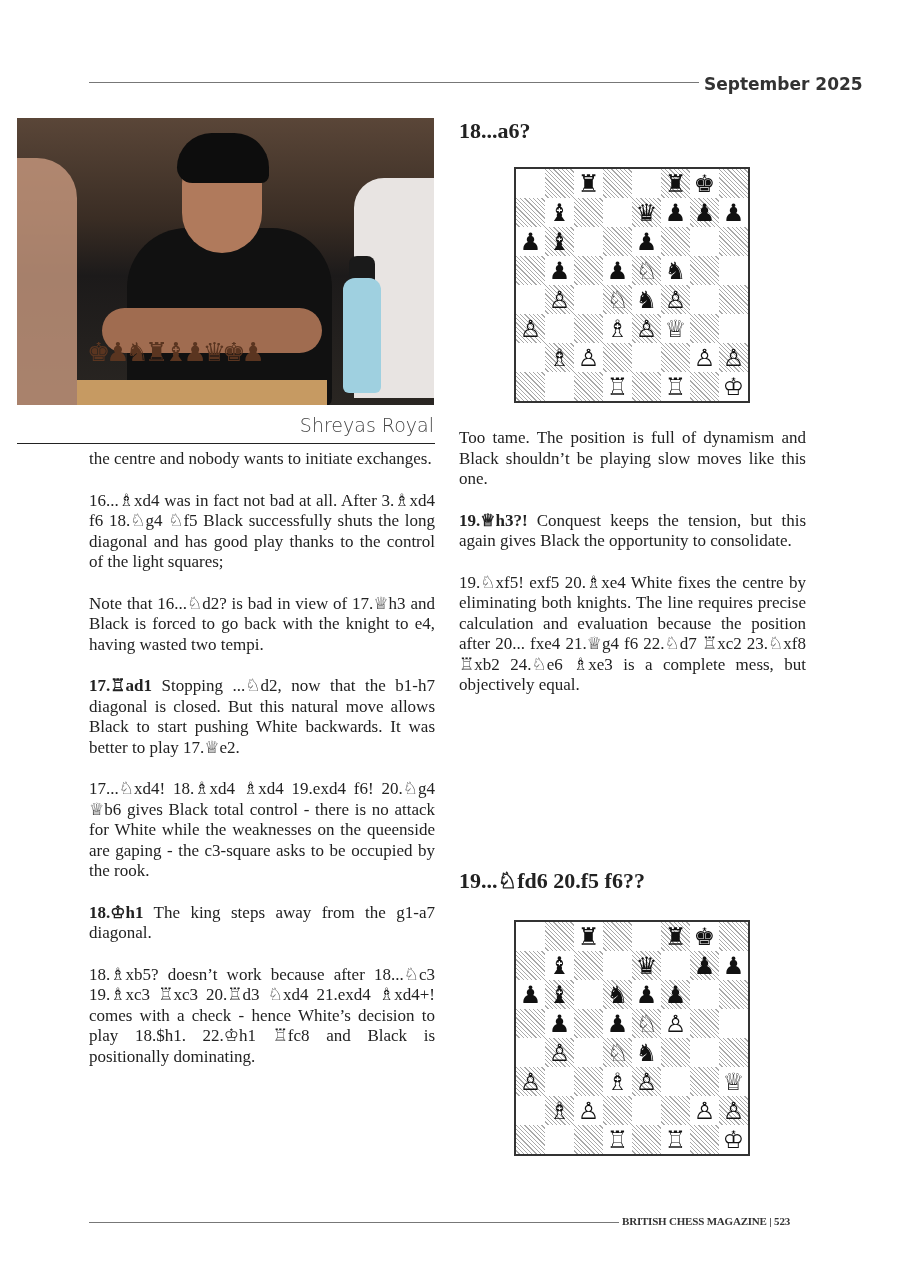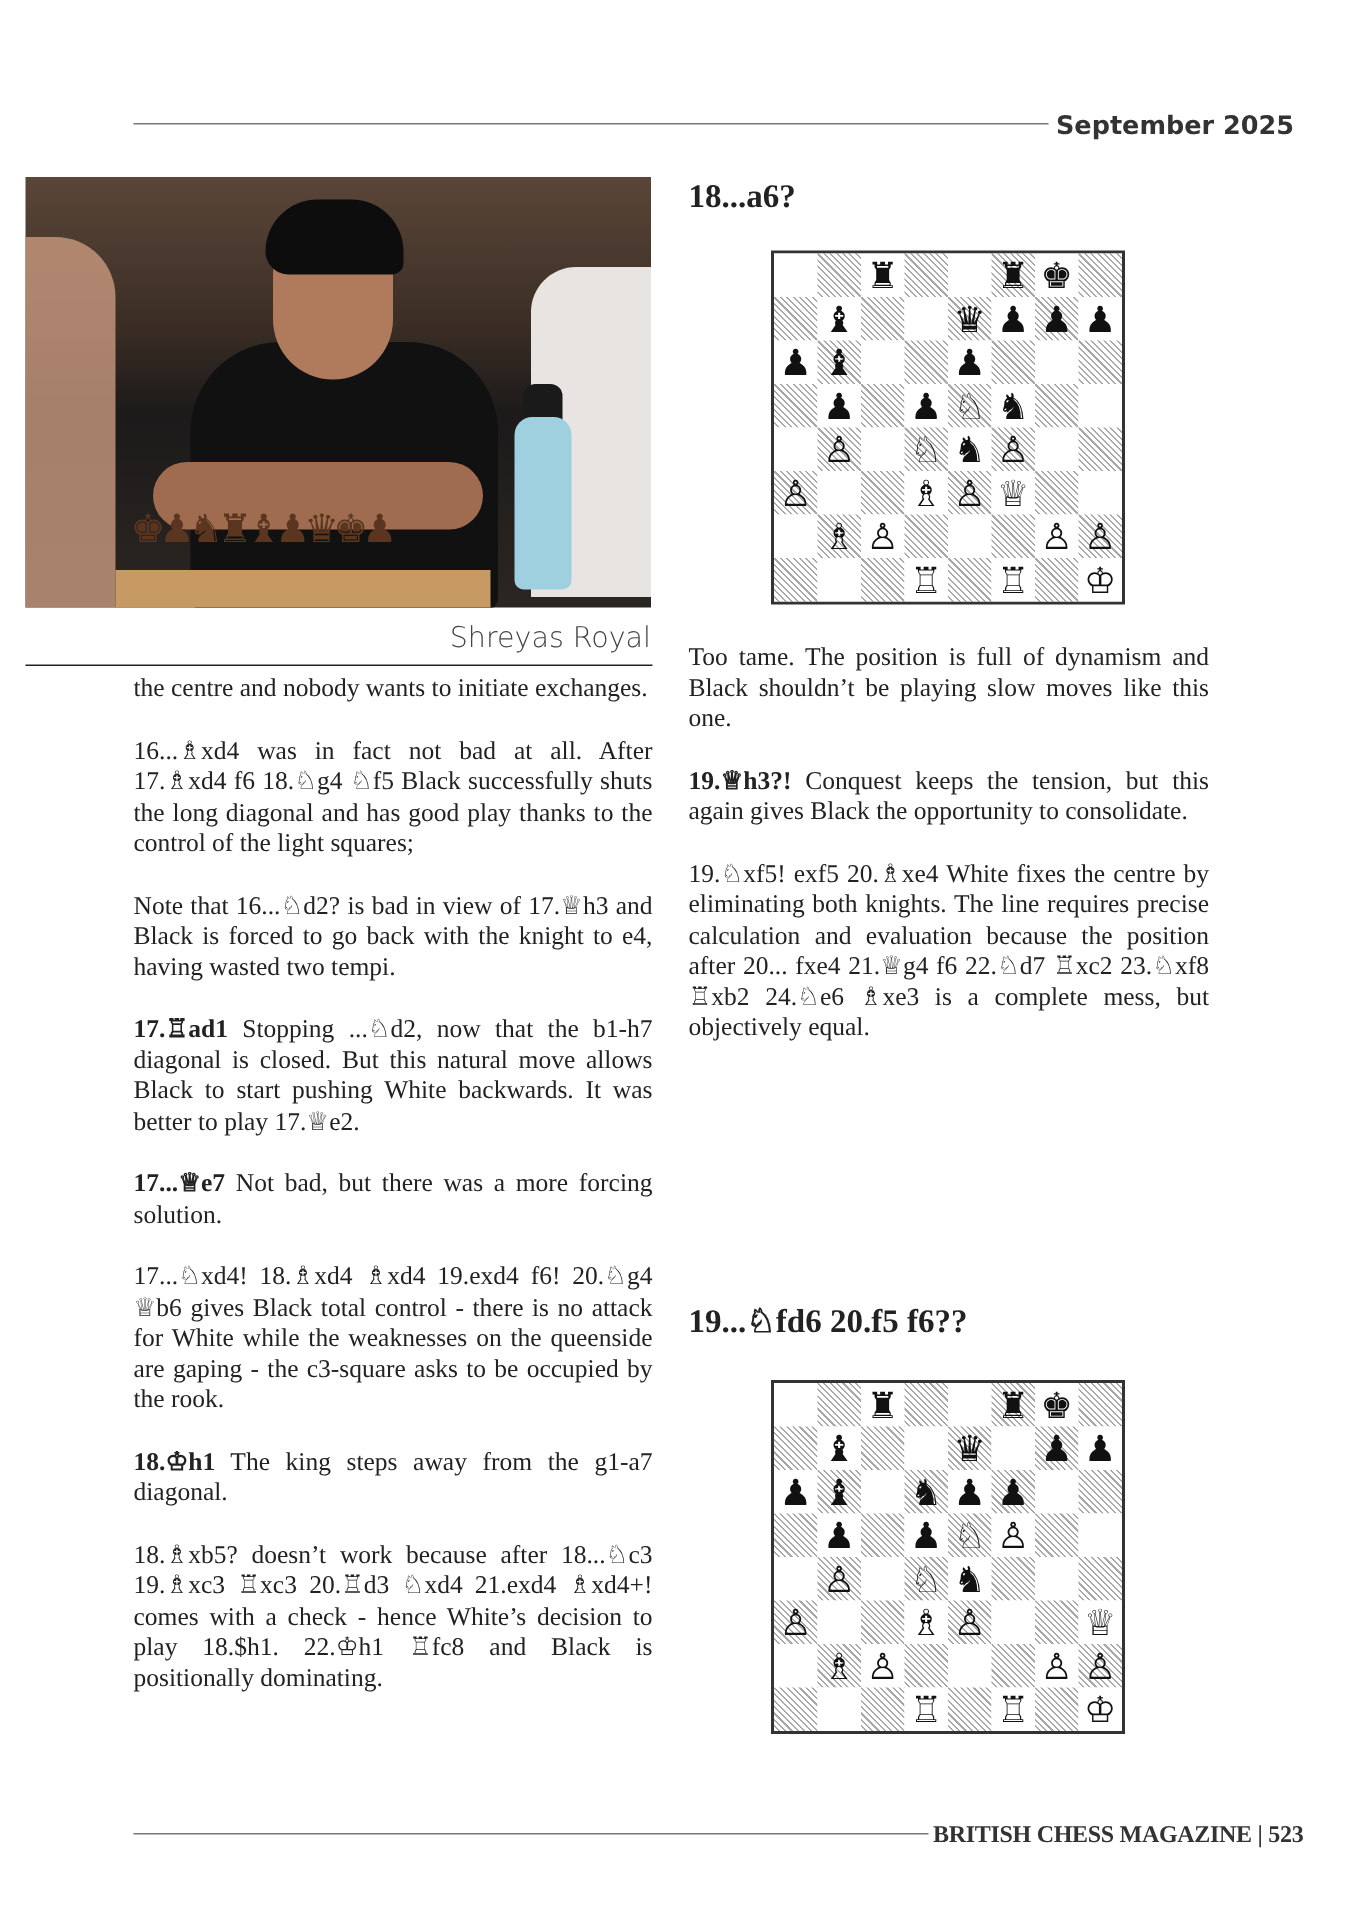--- a/index.html
+++ b/index.html
@@ -1,21 +1,21 @@
 <!DOCTYPE html>
 <html><head>
 <meta charset="utf-8">
 <style>
   html, body { margin: 0; padding: 0; background: #ffffff; }
   body { width: 912px; height: 1280px; position: relative; overflow: hidden;
          font-family: "Liberation Serif", serif; color: #222; }
   .top-rule { position: absolute; left: 89px; top: 82px; width: 610px; height: 0; border-top: 1.5px solid #777; }
   .top-date { position: absolute; left: 704px; top: 74px; font-family: "DejaVu Sans", sans-serif; font-weight: bold; font-size: 17px; color: #333; }
   .bottom-rule { position: absolute; left: 89px; top: 1222px; width: 530px; height: 0; border-top: 1.5px solid #777; }
-  .bottom-footer { position: absolute; left: 622px; top: 1215px; font-family: "Liberation Serif", serif; font-weight: bold; font-size: 16px; color: #333; letter-spacing: -0.2px; }
+  .bottom-footer { position: absolute; left: 622px; top: 1215px; font-family: "Liberation Serif", serif; font-weight: bold; font-size: 11px; color: #333; letter-spacing: -0.2px; }
   .photo { position: absolute; left: 17px; top: 118px; width: 417px; height: 287px; overflow: hidden;
            background: linear-gradient(180deg, #5a4638 0%, #3a2d24 35%, #1c1a1a 55%, #2a2622 100%); }
   .photo .bg-right { position: absolute; right: 0; top: 60px; width: 80px; height: 220px; background: #e8e4e2; border-radius: 30px 0 0 0; }
   .photo .body-shirt { position: absolute; left: 110px; top: 110px; width: 205px; height: 180px; background: #111; border-radius: 60px 60px 10px 10px; }
   .photo .head { position: absolute; left: 165px; top: 30px; width: 80px; height: 105px; background: #b07a5c; border-radius: 40px 40px 45px 45px; }
   .photo .hair { position: absolute; left: 160px; top: 15px; width: 92px; height: 50px; background: #0d0d0d; border-radius: 45px 45px 10px 20px; }
   .photo .arms { position: absolute; left: 85px; top: 190px; width: 220px; height: 45px; background: #a06c50; border-radius: 25px; }
   .photo .bottle { position: absolute; left: 326px; top: 160px; width: 38px; height: 115px; background: #9fd0e0; border-radius: 12px 12px 6px 6px; }
   .photo .bottle-cap { position: absolute; left: 332px; top: 138px; width: 26px; height: 26px; background: #1a1a1a; border-radius: 8px 8px 2px 2px; }
   .photo .board { position: absolute; left: 60px; top: 262px; width: 250px; height: 30px; background: #c69a62; }
@@ -51,24 +51,23 @@
   <div class="bottle-cap"></div>
   <div class="bottle"></div>
   <div class="board"></div>
   <div class="pieces">♚♟♞♜♝♟♛♚♟</div>
 </div>
 <div class="caption">Shreyas Royal</div>
 <div class="caption-rule"></div>
 
 <div class="col col-left">
   <p><span>the centre and nobody wants to initiate exchanges.</span></p>
-  <p><span>16...♗xd4 was in fact not bad at all. After 17.♗xd4 f6 18.♘g4 ♘f5 Black successfully shuts the long diagonal and has good play thanks to the control of the light squares;</span></p>
+  <p><span>16...♗xd4 was in fact not bad at all. After 3.♗xd4 f6 18.♘g4 ♘f5 Black successfully shuts the long diagonal and has good play thanks to the control of the light squares;</span></p>
   <p><span>Note that 16...♘d2? is bad in view of 17.♕h3 and Black is forced to go back with the knight to e4, having wasted two tempi.</span></p>
   <p><span class="b">17.♖ad1</span><span> Stopping ...♘d2, now that the b1-h7 diagonal is closed. But this natural move allows Black to start pushing White backwards. It was better to play 17.♕e2.</span></p>
-  <p><span class="b">17...♕e7</span><span> Not bad, but there was a more forcing solution.</span></p>
   <p><span>17...♘xd4! 18.♗xd4 ♗xd4 19.exd4 f6! 20.♘g4 ♕b6 gives Black total control - there is no attack for White while the weaknesses on the queenside are gaping - the c3-square asks to be occupied by the rook.</span></p>
   <p><span class="b">18.♔h1</span><span> The king steps away from the g1-a7 diagonal.</span></p>
   <p><span>18.♗xb5? doesn’t work because after 18...♘c3 19.♗xc3 ♖xc3 20.♖d3 ♘xd4 21.exd4 ♗xd4+! comes with a check - hence White’s decision to play 18.$h1. 22.♔h1 ♖fc8 and Black is positionally dominating.</span></p>
 </div>
 
 <div class="heading" style="top:118px;">18...a6?</div>
 <div class="diagram" id="diag0" style="top:167px;">
     <div class="sq light"></div>
     <div class="sq dark"></div>
     <div class="sq light">

